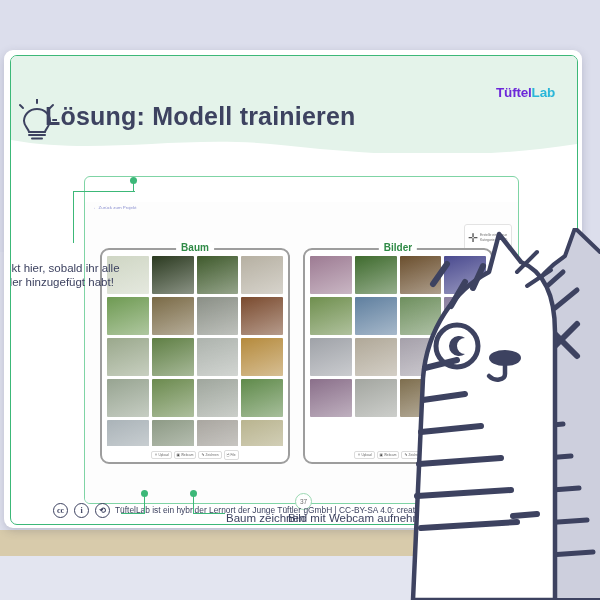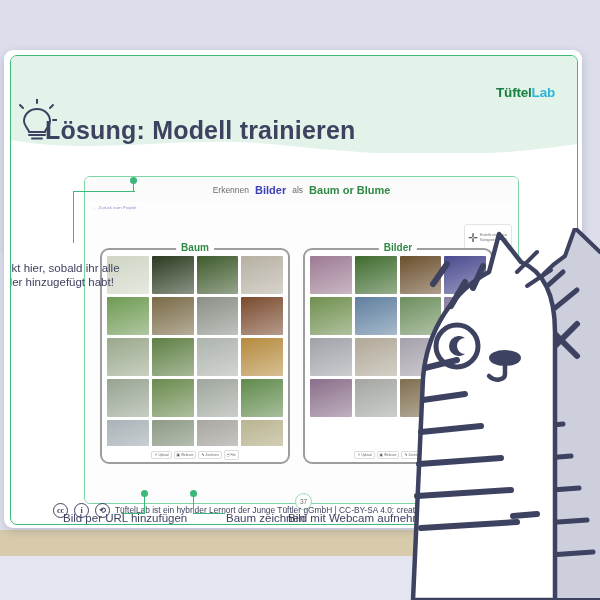--- a/index.html
+++ b/index.html
@@ -28,29 +28,29 @@
   
   #hdr{
     position:absolute;left:0;top:0;width:100%;height:97px;
     background:#e4f3ea;
   }
   #hdr-wave{
     position:absolute;left:0;top:82px;width:100%;height:26px;
   }
   #bulb{position:absolute;left:6px;top:43px;width:40px;height:44px;}
   #title{
-    position:absolute;left:34px;top:60px;
+    position:absolute;left:34px;top:46px;
     font-size:25px;font-weight:700;color:#3d4260;letter-spacing:.2px;
     white-space:nowrap;
   }
   #logo{
     position:absolute;right:22px;top:29px;
     font-size:13.5px;font-weight:700;letter-spacing:-.2px;
   }
-  .logo-a{color:#15803d;}
+  .logo-a{color:#6d28d9;}
   .logo-b{color:#2ab6d9;}
 
   
   #tm{
     position:absolute;left:73px;top:120px;width:433px;height:326px;
     border:1.5px solid #7fd4a5;border-radius:6px;background:#fff;
     overflow:hidden;
   }
   #tm-bar{
     position:absolute;left:0;top:0;width:100%;height:25px;
@@ -167,26 +167,20 @@
     </svg>
 
     <div id="title">Lösung: Modell trainieren</div>
 
     <div id="logo">
       <span class="logo-a">Tüftel</span><span class="logo-b">Lab</span>
     </div>
 
     <div id="tm">
 
-      <div id="tm-bar">
-        <span class="tm-w-grey">Erkennen</span>
-        <span class="tm-w-blue">Bilder</span>
-        <span class="tm-w-grey">als</span>
-        <span class="tm-w-green">Baum or Blume</span>
-      </div>
 
       <div id="tm-body">
         <div id="back-link">← Zurück zum Projekt</div>
 
         <div id="add-class">
           <span class="plus">✛</span>
           <span class="lbl">Erstelle eine neue Kategorie ('Label')</span>
         </div>
 
         <div class="cls" id="cls-baum">
@@ -279,21 +273,20 @@
 
     <div class="callout" id="co-top">Klickt hier, sobald ihr alle Bilder hinzugefügt habt!</div>
     <div class="cline hline" style="left:62px;top:135px;width:62px;"></div>
     <div class="cline vline" style="left:62px;top:135px;height:52px;"></div>
     <div class="cline vline" style="left:122px;top:127px;height:9px;"></div>
     <div class="dot" style="left:119px;top:121px;"></div>
 
     <div class="dot" style="left:130px;top:434px;"></div>
     <div class="cline vline" style="left:133px;top:438px;height:20px;"></div>
     <div class="cline hline" style="left:110px;top:457px;width:24px;"></div>
-    <div class="callout" id="co-url">Bild per URL hinzufügen</div>
 
     <div class="dot" style="left:179px;top:434px;"></div>
     <div class="cline vline" style="left:182px;top:438px;height:20px;"></div>
     <div class="cline hline" style="left:182px;top:457px;width:32px;"></div>
     <div class="callout" id="co-draw">Baum zeichnen</div>
 
     <div class="callout" id="co-cam">Bild mit Webcam aufnehmen</div>
 
     <div id="footer">
       <div id="cc-icons">

